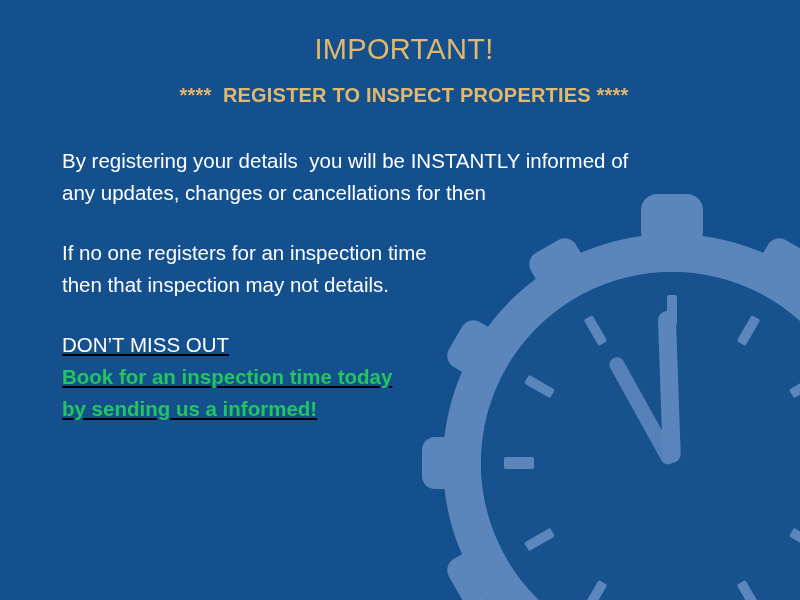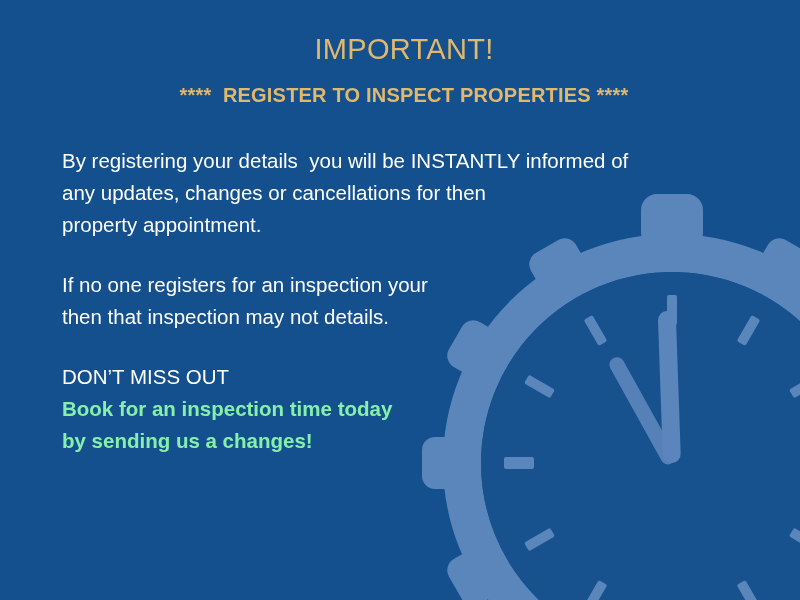--- a/index.html
+++ b/index.html
@@ -72,25 +72,26 @@
     margin-bottom: 0;
   }
   .line {
     font-size: 20.5px;
     line-height: 32px;
     color: #ffffff;
     font-weight: 400;
     white-space: pre;
   }
   .line.gold {
-    color: #86efac;
+    color: #22c55e;
     font-weight: 700;
   }
   #cta-block {
     margin-top: 8px;
+    text-decoration: underline;
   }
 </style>
 </head>
 <body>
 
 <div id="slide">
 
   <svg id="clock-graphic" viewBox="0 0 800 600" xmlns="http://www.w3.org/2000/svg">
     <defs>
       <g id="tooth-shape">
@@ -182,29 +183,28 @@
   <div id="header-block">
     <div id="title-important">IMPORTANT!</div>
     <div id="title-register">****  REGISTER TO INSPECT PROPERTIES ****</div>
   </div>
 
   <div id="body-block">
 
     <div class="para">
       <div class="line">By registering your details  you will be INSTANTLY informed of</div>
       <div class="line">any updates, changes or cancellations for then</div>
-      <div class="line">property appointment.</div>
     </div>
 
     <div class="para">
-      <div class="line">If no one registers for an inspection your</div>
+      <div class="line">If no one registers for an inspection time</div>
       <div class="line">then that inspection may not details.</div>
     </div>
 
     <div class="para" id="cta-block">
       <div class="line">DON’T MISS OUT</div>
       <div class="line gold">Book for an inspection time today</div>
-      <div class="line gold">by sending us a changes!</div>
+      <div class="line gold">by sending us a informed!</div>
     </div>
 
   </div>
 
 </div>
 
 </body></html>

